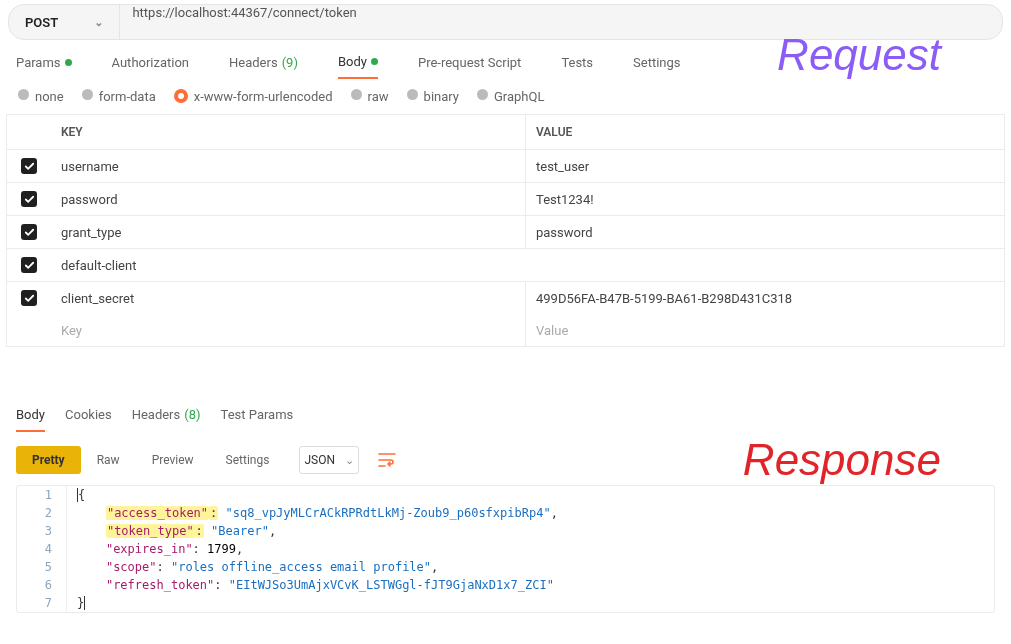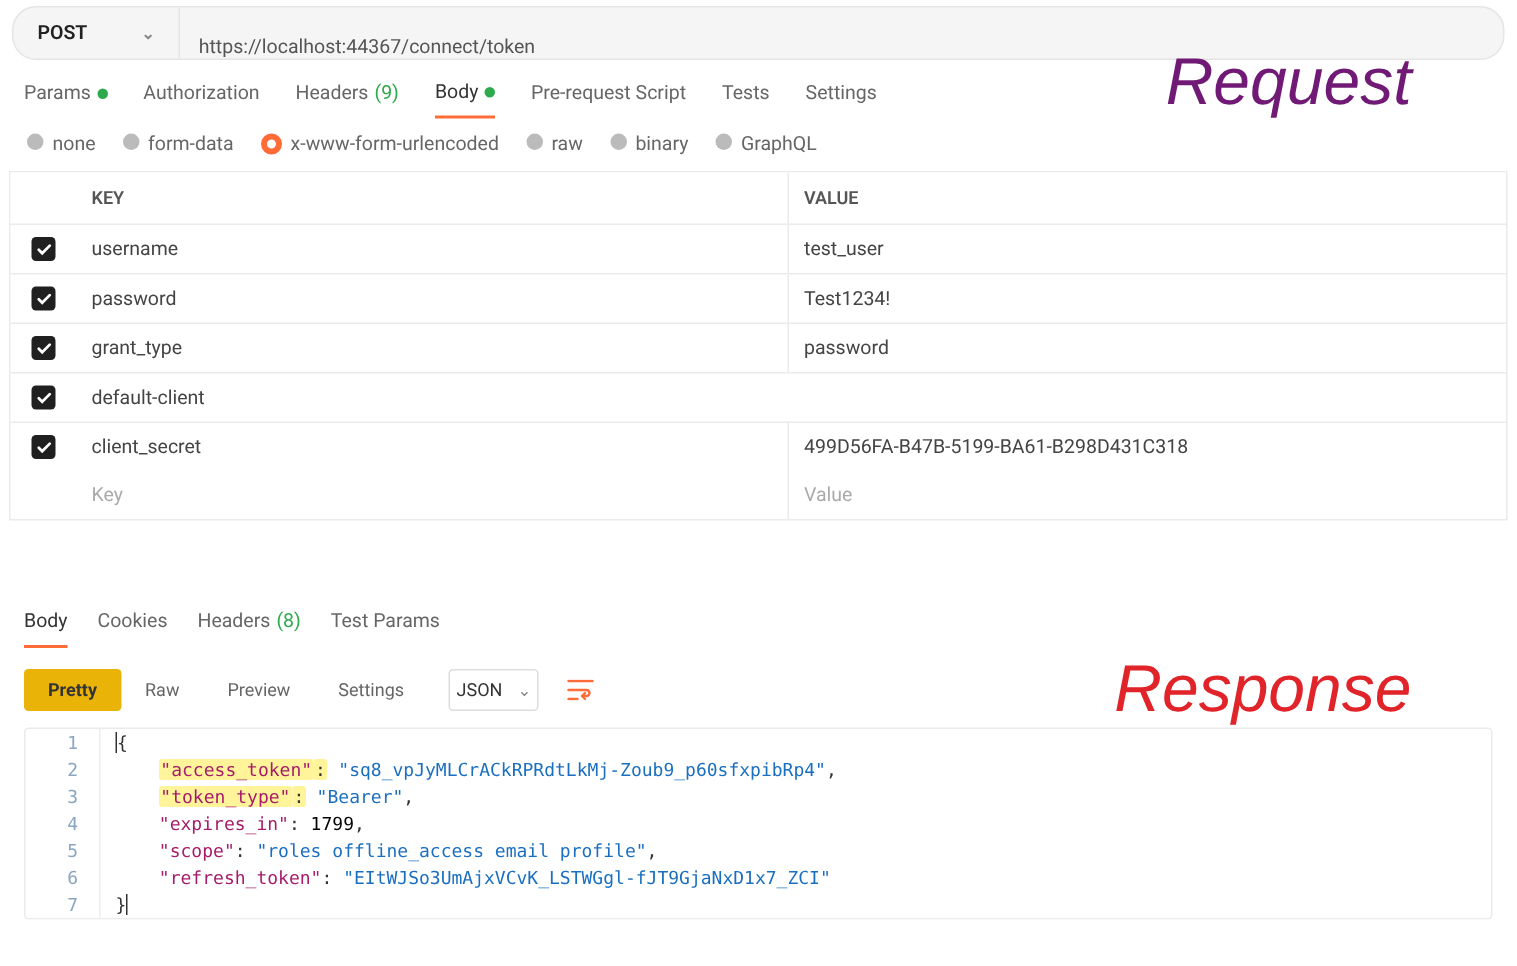--- a/index.html
+++ b/index.html
@@ -1,28 +1,28 @@
 <!DOCTYPE html>
 <html><head>
 <meta charset="utf-8">
 <style>
   * { box-sizing: border-box; margin: 0; padding: 0; }
   body { font-family: -apple-system, BlinkMacSystemFont, "Segoe UI", Roboto, sans-serif; font-size: 13px; color: #333; background: #fff; width: 1011px; }
   
   .url-bar { display: flex; margin: 4px 8px 0 8px; background: #f5f5f5; border: 1px solid #e5e5e5; border-radius: 16px; height: 36px; }
   .method-select { display: flex; align-items: center; padding: 0 16px; font-weight: 600; color: #222; border-right: 1px solid #e5e5e5; gap: 36px; cursor: pointer; }
   .method-select .chev { color: #888; font-size: 11px; }
-  .url-input { flex: 1; display: flex; align-items: flex-end; padding: 0 12px; color: #555; font-size: 13px; }
-
-  .tabs { display: flex; gap: 24px; padding: 14px 16px 0 16px; align-items: center; position: relative; }
+  .url-input { flex: 1; display: flex; align-items: flex-start; padding: 0 12px; color: #555; font-size: 13px; }
+
+  .tabs { display: flex; gap: 40px; padding: 14px 16px 0 16px; align-items: center; position: relative; }
   .tab { padding-bottom: 8px; color: #666; cursor: pointer; font-size: 13px; display: flex; align-items: center; gap: 4px; }
   .tab.active { border-bottom: 2px solid #ff6c37; color: #333; }
   .dot { width: 7px; height: 7px; border-radius: 50%; background: #2eaa4c; display: inline-block; }
   .tab-count { color: #2eaa4c; }
-  .annot { position: absolute; right: 70px; top: -10px; color: #701a75; font-size: 44px; font-family: "Segoe UI", sans-serif; font-style: italic; font-weight: 500; }
+  .annot { position: absolute; right: 70px; top: -10px; color: #8b5cf6; font-size: 44px; font-family: "Segoe UI", sans-serif; font-style: italic; font-weight: 500; }
 
   .subtabs { display: flex; gap: 18px; padding: 10px 18px; align-items: center; font-size: 13px; color: #666; }
   .radio { width: 11px; height: 11px; border-radius: 50%; background: #bbb; display: inline-block; margin-right: 4px; vertical-align: middle; }
   .radio.active { background: #fff; border: 4px solid #ff6c37; width: 14px; height: 14px; }
   .subtab { display: flex; align-items: flex-start; gap: 2px; cursor: pointer; }
 
   .kv-table { border: 1px solid #eceaea; margin: 0 6px; }
   .kv-header { display: flex; background: #fff; border-bottom: 1px solid #eceaea; }
   .kv-header > div { padding: 10px 10px; font-weight: 600; color: #555; font-size: 12px; }
   .col-check { width: 44px; }

